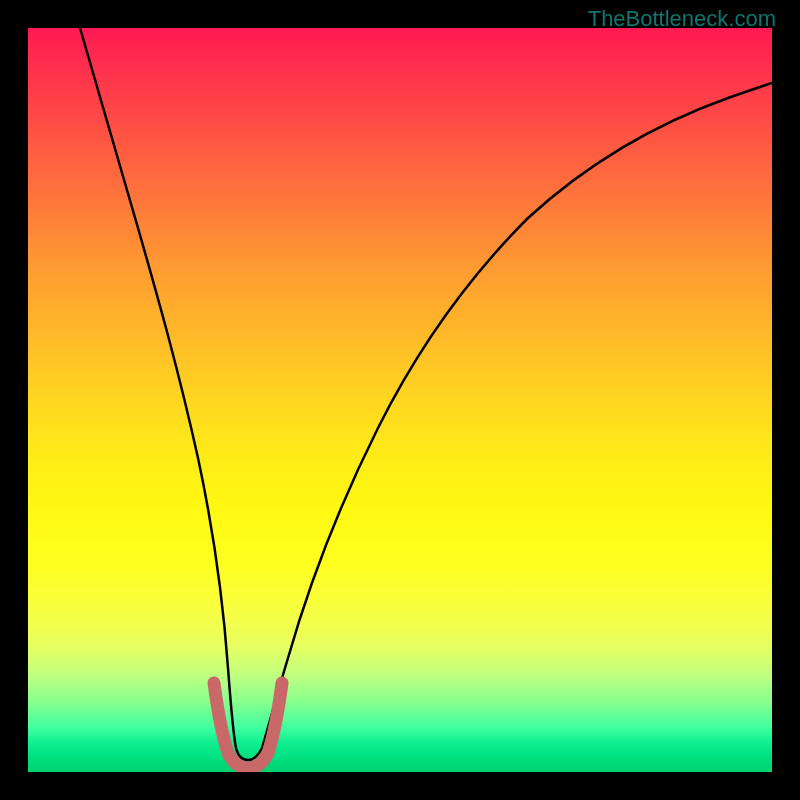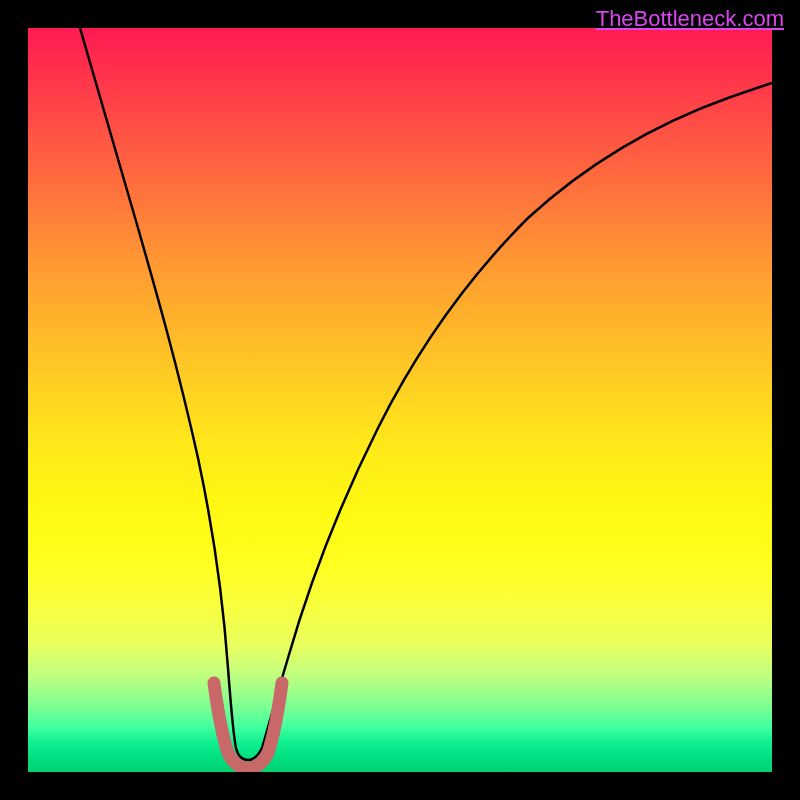--- a/index.html
+++ b/index.html
@@ -6,26 +6,25 @@
     body {
       width: 800px;
       height: 800px;
       background: #000;
       position: relative;
       font-family: Arial, sans-serif;
     }
     .watermark {
       position: absolute;
       top: 6px;
-      right: 16px;
-      color: #d946ef;
+      right: 24px;
+      color: #0f766e;
       font-size: 22px;
       font-weight: 500;
       z-index: 10;
-      text-decoration: underline;
     }
     .plot-area {
       position: absolute;
       top: 28px;
       left: 28px;
       width: 744px;
       height: 744px;
       background: linear-gradient(to bottom,
         #ff1a52 0%,
         #ff3a4a 8%,

